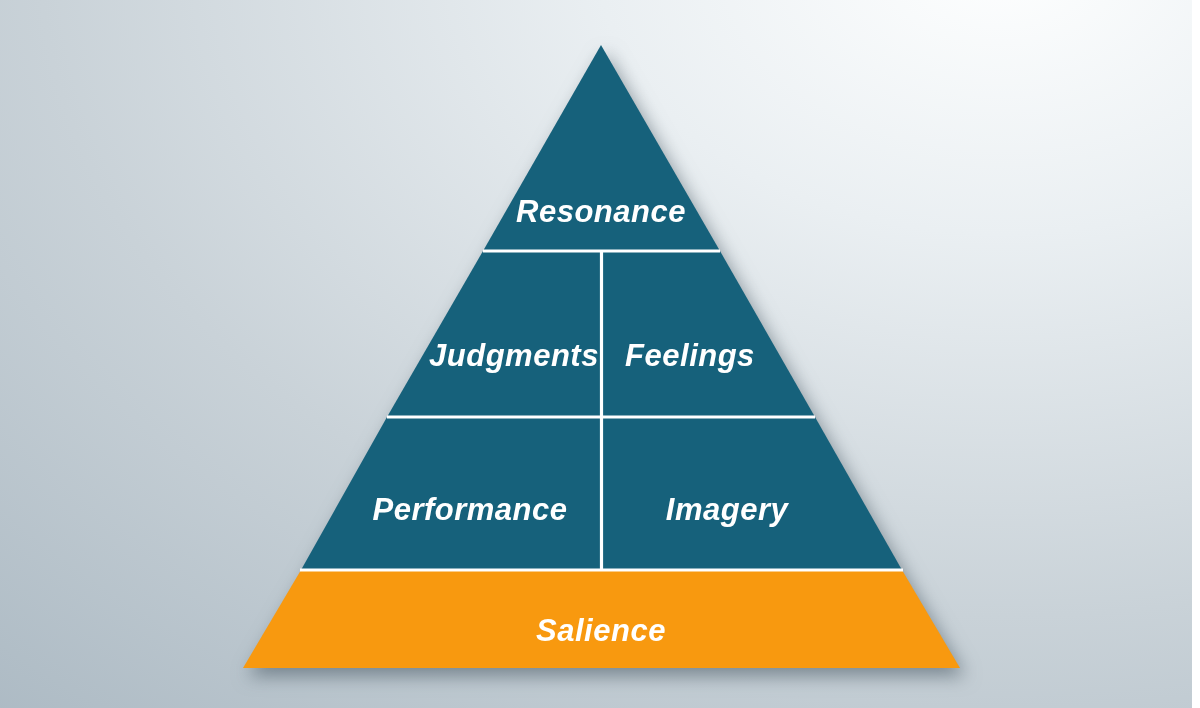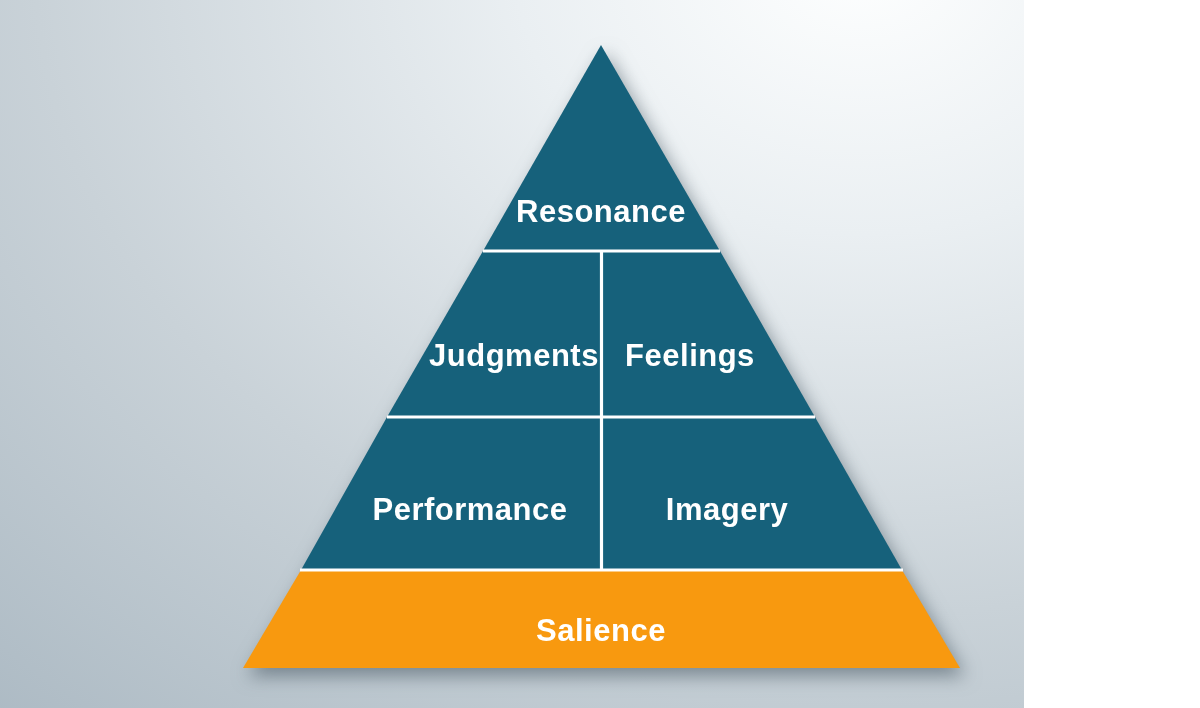--- a/index.html
+++ b/index.html
@@ -4,25 +4,26 @@
 <style>
   html, body {
     margin: 0;
     padding: 0;
     width: 1200px;
     height: 708px;
     overflow: hidden;
   }
   .canvas {
     position: relative;
-    width: 1024px;
+    width: 1192px;
     height: 708px;
     background: radial-gradient(130% 150% at 84% -6%,
                 #feffff 0%, #eaeff2 26%, #c9d2d8 62%, #aab8c2 100%);
     font-family: "Liberation Sans", "DejaVu Sans", sans-serif;
+    font-style: italic;
   }
   svg.pyramid-svg {
     position: absolute;
     top: 0;
     left: 0;
     display: block;
   }
   .pyramid-body {
     filter: drop-shadow(5px 8px 9px rgba(62, 78, 90, 0.55));
   }

